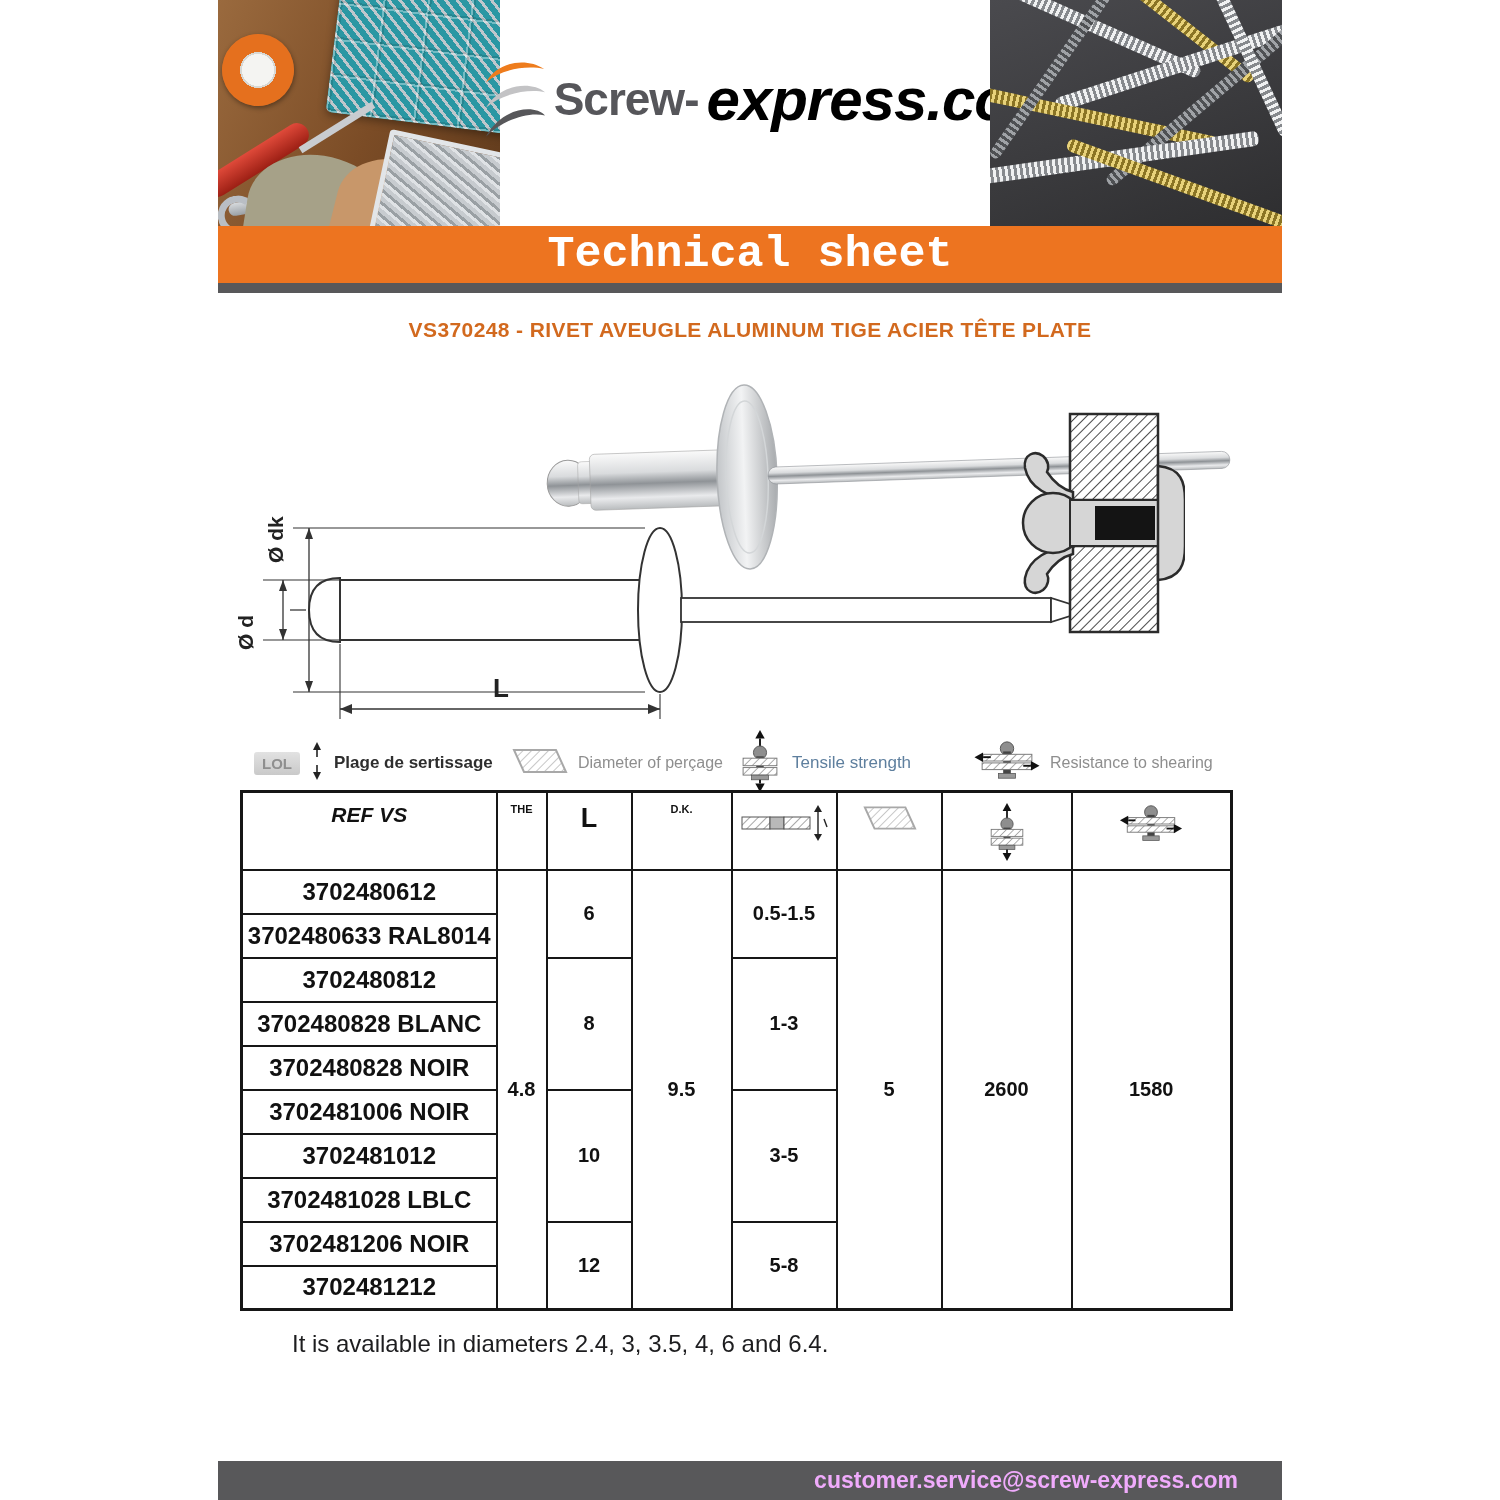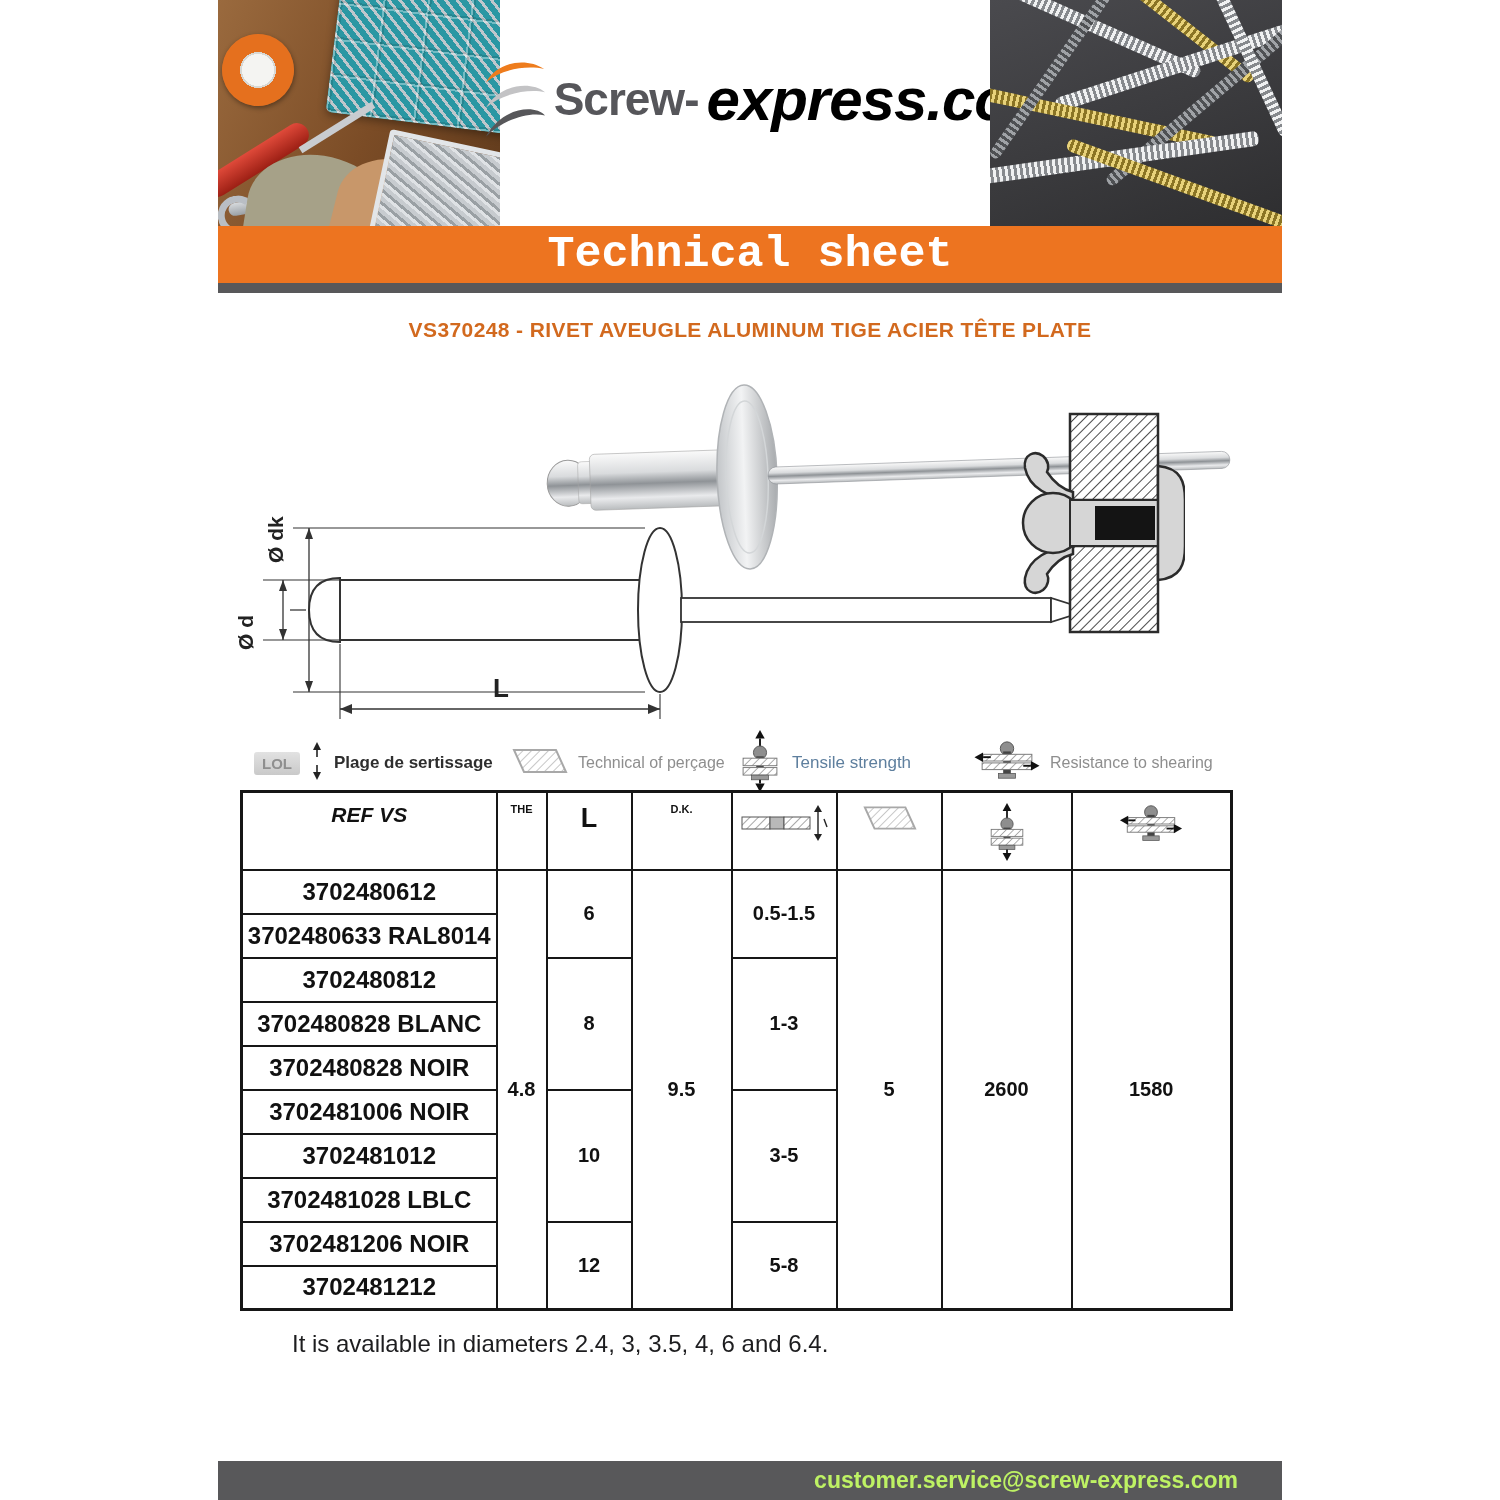--- a/index.html
+++ b/index.html
@@ -62,21 +62,21 @@
   .spec-table tbody tr{height:44px;}
   .th-ref{font-size:21px;font-weight:bold;font-style:italic;}
   .th-small{font-size:11px;font-weight:bold;}
   .th-l{font-size:27px;font-weight:bold;}
   .td-ref{font-size:24px;font-weight:bold;}
   .td-val{font-size:20px;font-weight:bold;}
 
   
   .note{left:292px;top:1330px;font-size:24px;color:#1d1d1f;}
   .footer-bar{left:218px;top:1461px;width:1064px;height:39px;background:#58585a;display:flex;align-items:center;justify-content:flex-end;padding-right:44px;box-sizing:border-box;}
-  .footer-bar span{color:#bef264;font-size:23px;font-weight:bold;}
+  .footer-bar span{color:#f0abfc;font-size:23px;font-weight:bold;}
 
   svg text{font-family:"Liberation Sans",sans-serif;}
 </style>
 </head>
 <body>
 
 <svg width="0" height="0" style="position:absolute" aria-hidden="true">
   <defs>
     <pattern id="hatchDense" width="7" height="7" patternUnits="userSpaceOnUse" patternTransform="rotate(45)">
       <rect width="7" height="7" fill="#ffffff"></rect>
@@ -229,21 +229,21 @@
         </svg>
       </span>
       <span class="lg-label-bold">Plage de sertissage</span>
     </div>
     <div class="lg-item" style="left:292px;">
       <span>
         <svg width="58" height="30" viewBox="0 0 58 30">
           <polygon points="4,4 46,4 56,26 14,26" fill="url(#hatchLight)" stroke="#a8a8a8" stroke-width="2"></polygon>
         </svg>
       </span>
-      <span class="lg-label">Technical of perçage</span>
+      <span class="lg-label">Diameter of perçage</span>
     </div>
     <div class="lg-item" style="left:520px;">
       <span>
         <svg width="44" height="62" viewBox="0 0 44 66">
           <polygon points="22,0 17,9 27,9" fill="#111"></polygon>
             <line x1="22" y1="9" x2="22" y2="20" stroke="#111" stroke-width="2"></line>
           <circle cx="22" cy="24" r="7" fill="#8e8e8e" stroke="#555"></circle>
           <rect x="18" y="28" width="8" height="24" fill="#444"></rect>
           <rect x="4" y="30" width="36" height="8" fill="url(#hatchMed)" stroke="#777"></rect>
           <rect x="4" y="40" width="36" height="8" fill="url(#hatchMed)" stroke="#777"></rect>

